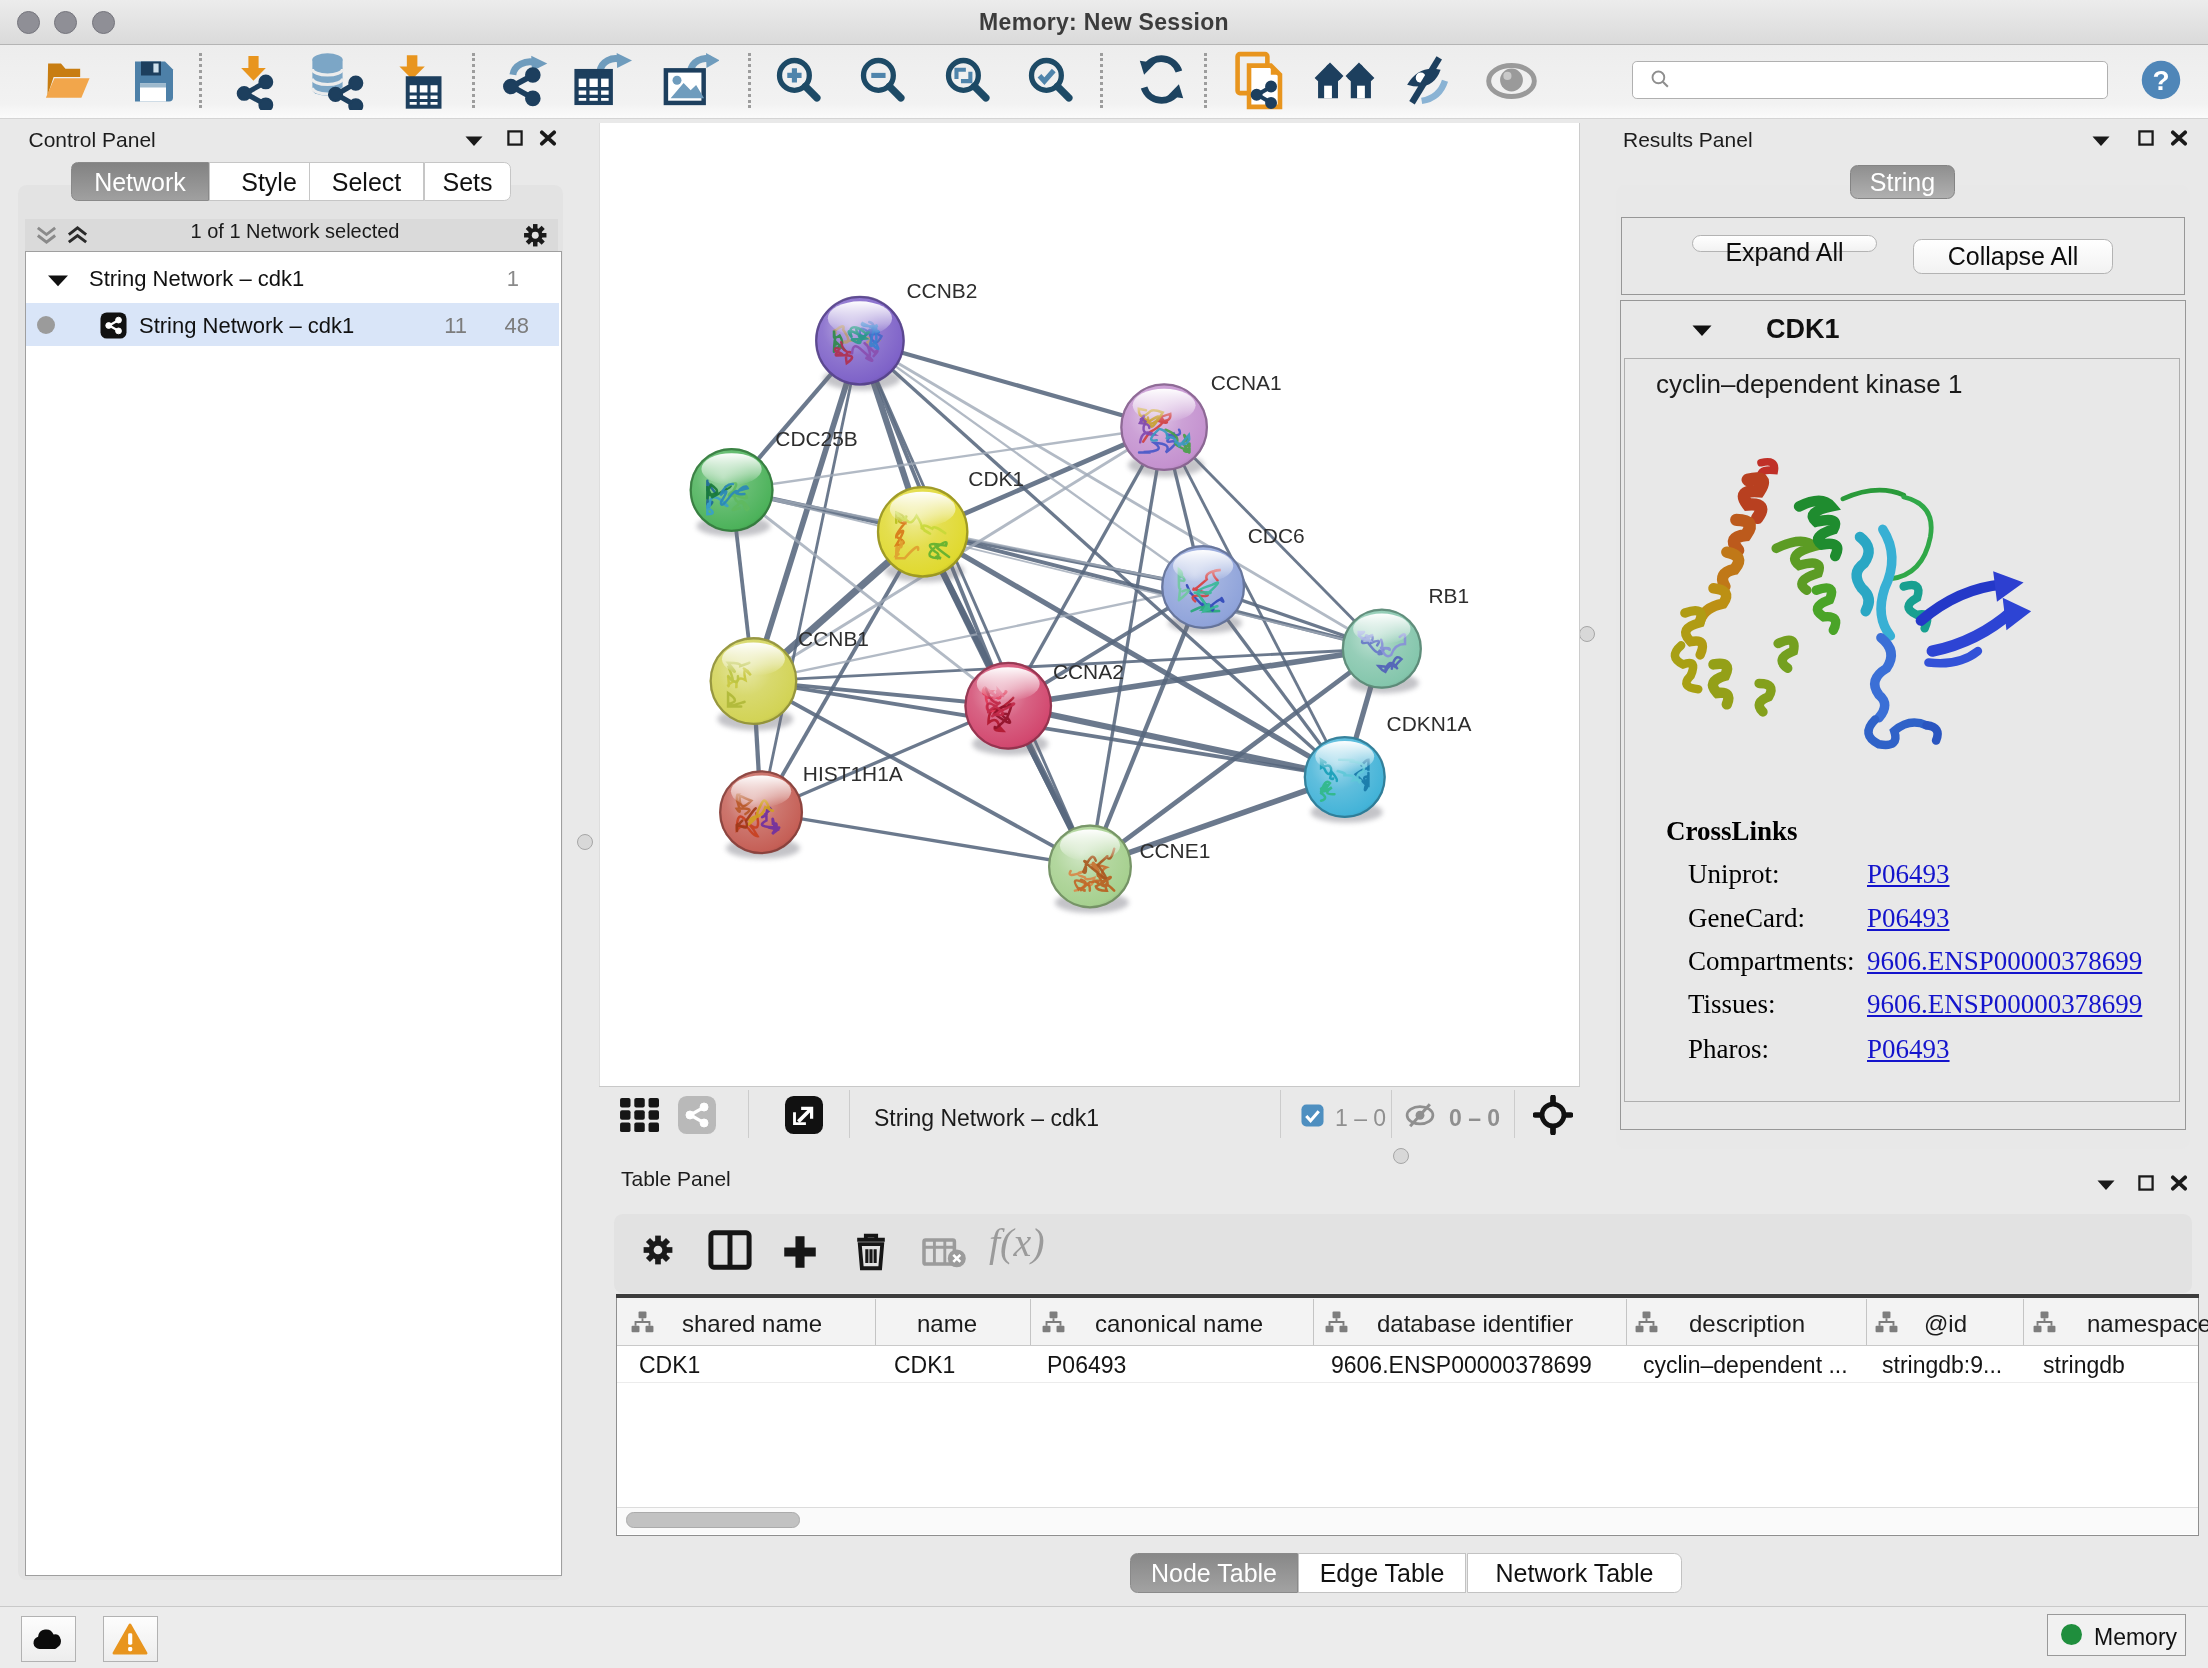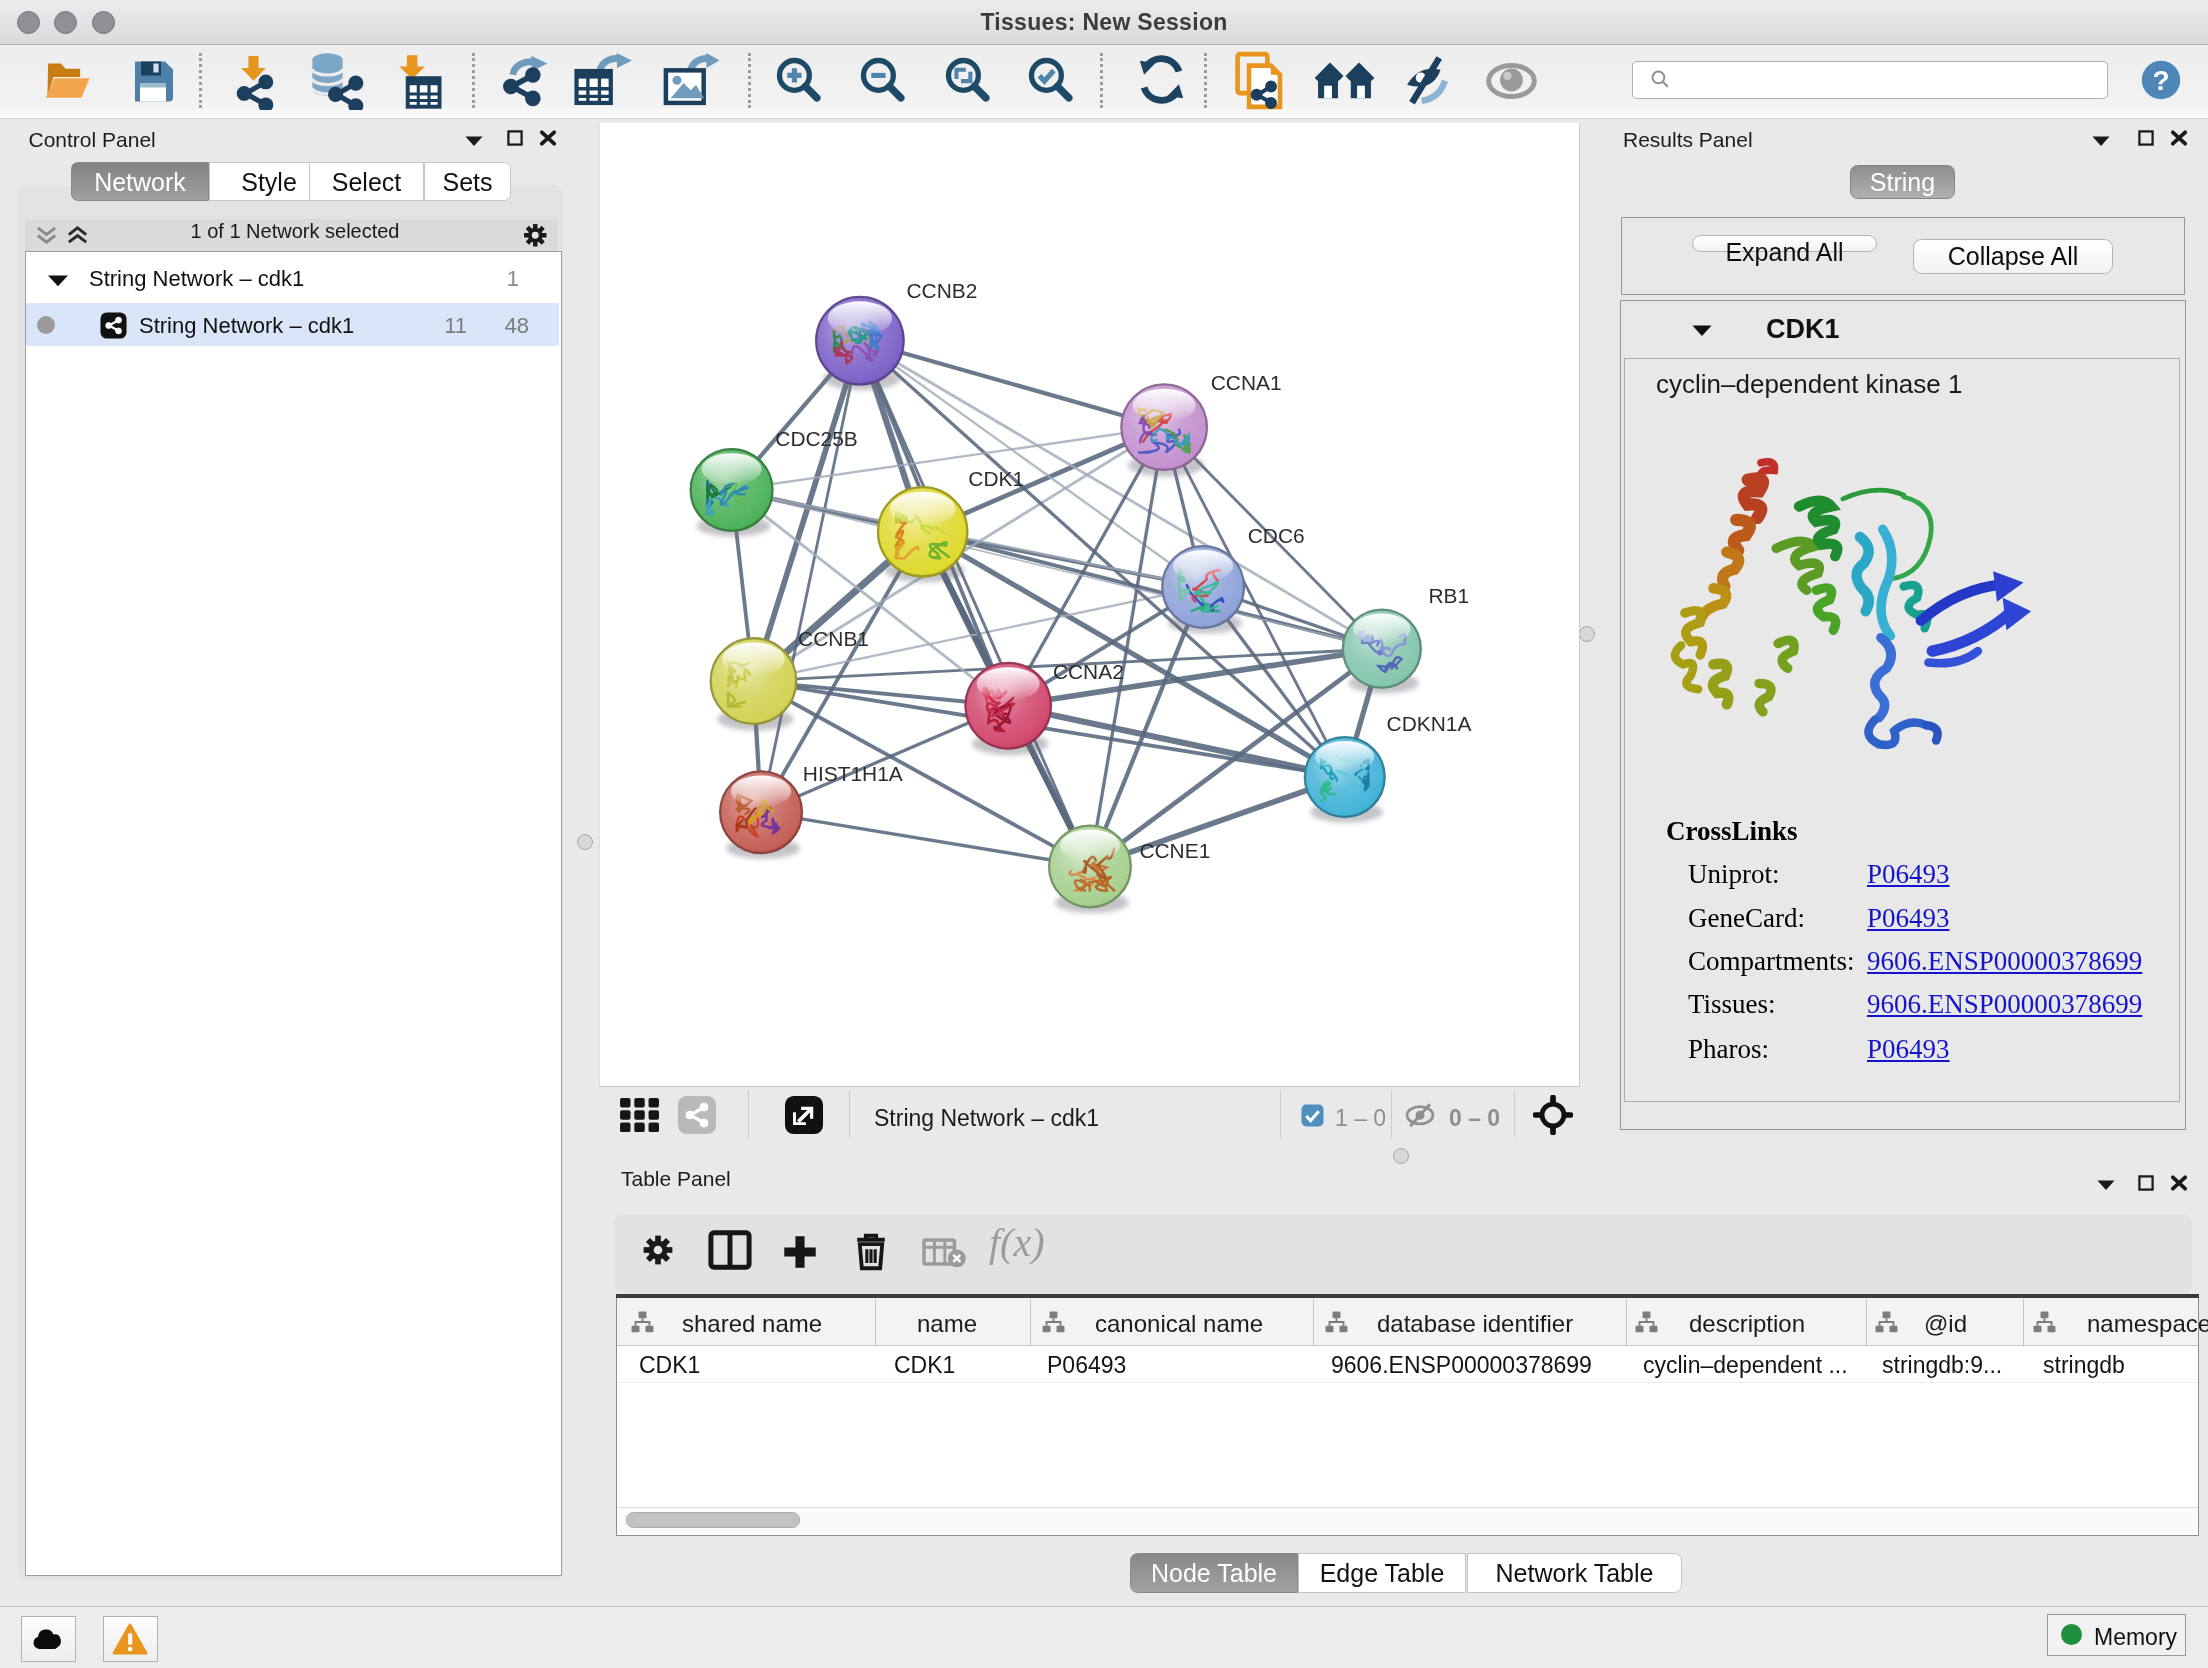--- a/index.html
+++ b/index.html
@@ -35,21 +35,21 @@
   .btab{position:absolute;top:1553px;height:40px;box-sizing:border-box;background:#fff;border:1px solid #c2c2c2;font-size:25px;color:#111;text-align:center;line-height:38px;}
   
   #statusbar{left:0;top:1606px;width:2208px;height:62px;background:#ececec;border-top:1px solid #c9c9c9;}
 </style>
 </head>
 <body>
   <div id="titlebar" class="abs"></div>
   <div class="abs tl" style="left:17px;"></div>
   <div class="abs tl" style="left:54px;"></div>
   <div class="abs tl" style="left:92px;"></div>
-  <div id="title" class="abs">Tissues: New Session</div>
+  <div id="title" class="abs">Memory: New Session</div>
   <div id="toolbar" class="abs"></div>
   <div id="searchbox" class="abs"></div>
 
   <svg class="abs" style="left:42px;top:57px" width="51" height="49" viewBox="0 0 24 24">
     <path d="M2.5 3.2 h6.3 l2.2 2.6 h7.2 v4 h-13 l-3 9z" fill="#c87d11"></path>
     <path d="M1.4 20 L5.6 10.4 h17.2 L18.8 20 z" fill="#f2a64b"></path>
   </svg>
   <svg class="abs" style="left:129px;top:57px" width="48" height="49" viewBox="0 0 24 24">
     <path d="M3 2 h15 l4 4 v14 a2 2 0 0 1 -2 2 h-17 a0 0 0 0 1 0 0 z" fill="#4d80a8"></path>
     <rect x="6" y="2" width="10" height="7" fill="#1d3f5e"></rect>

